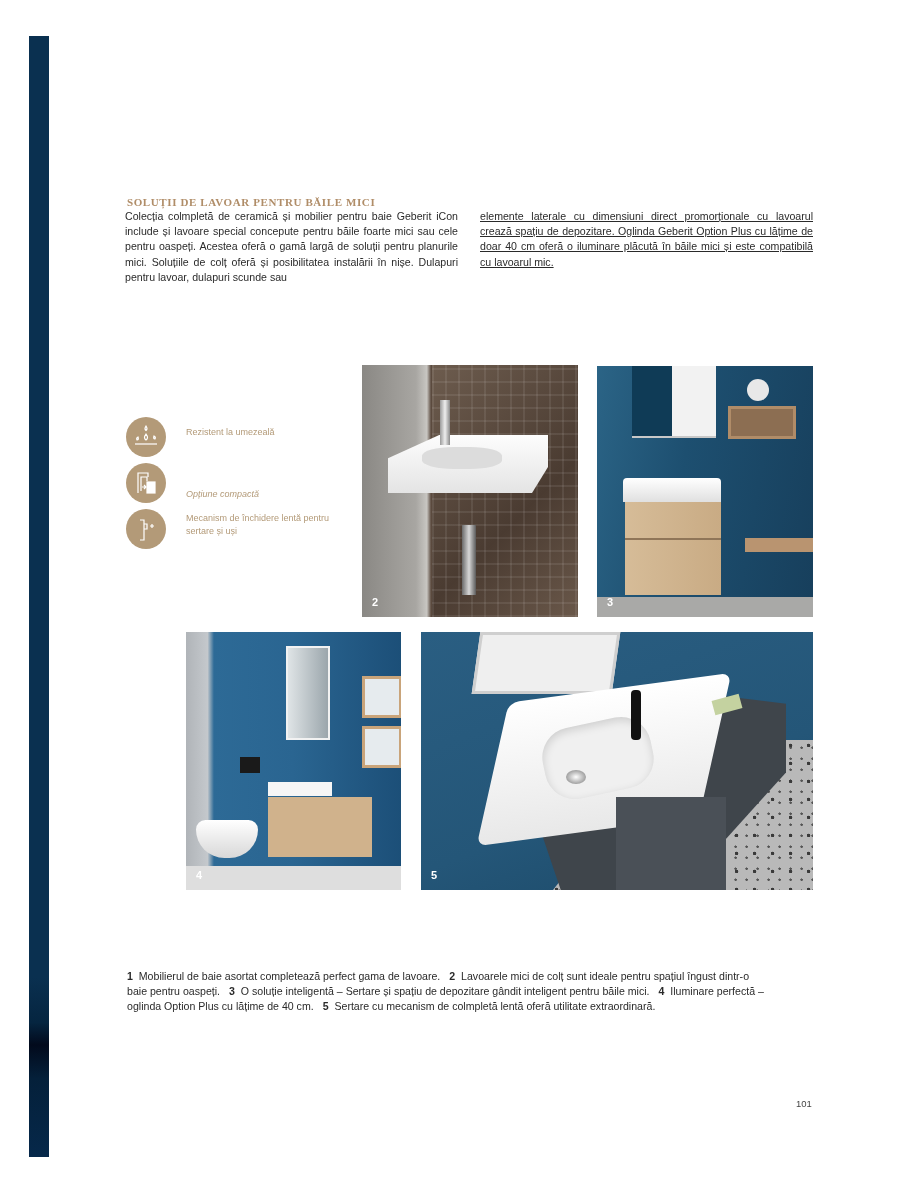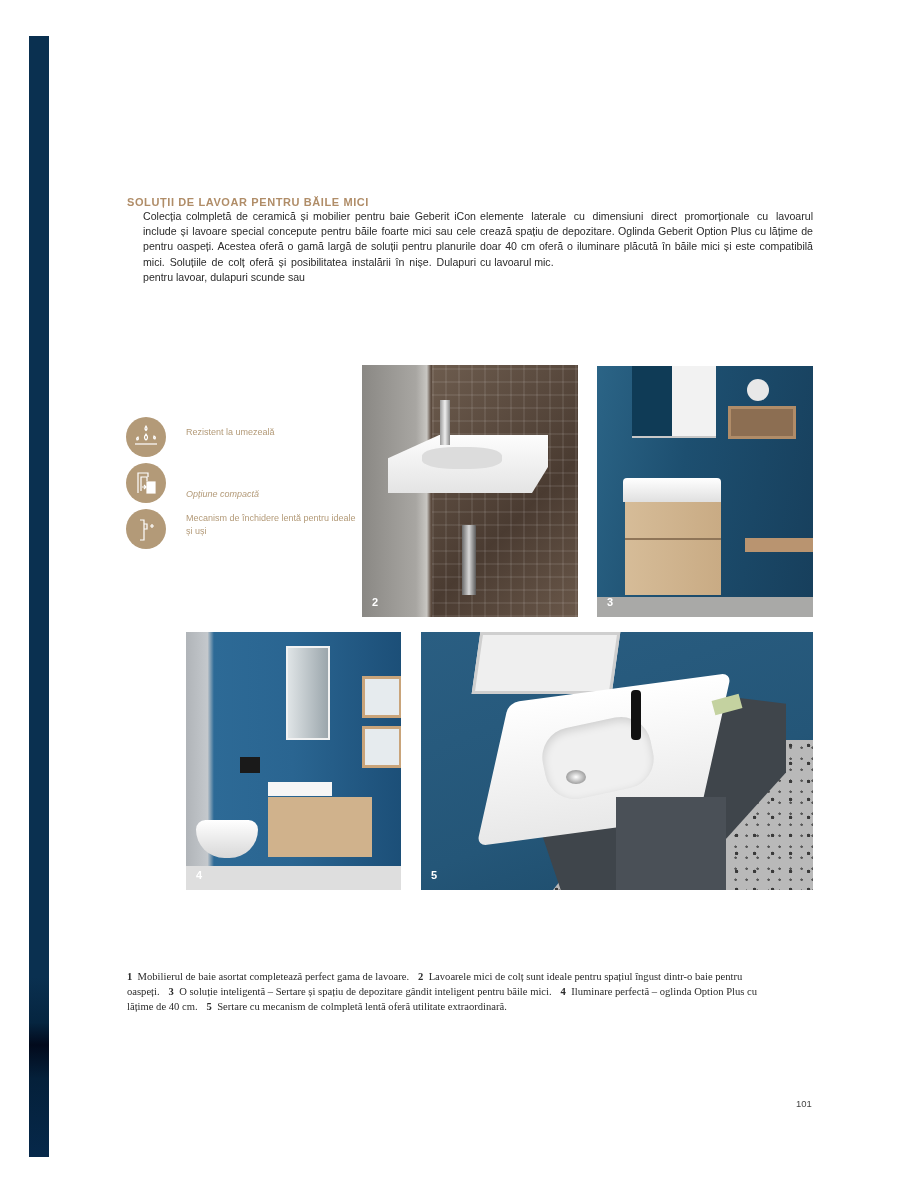--- a/index.html
+++ b/index.html
@@ -9,29 +9,29 @@
     font-family:"Liberation Sans", sans-serif;
     color:#2a2a2a;
   }
   .side-bar {
     position:absolute; left:29px; top:36px; width:20px; height:1121px;
     background:linear-gradient(to bottom,#0a3050 0%,#0a3050 84%,#052540 88%,#020a1c 90%,#04203a 93%,#06284a 100%);
   }
   .heading {
     position:absolute; left:127px; top:196px;
     font-size:11px; font-weight:bold; letter-spacing:0.6px;
-    color:#b08d68; text-transform:uppercase;
+    color:#b08d68; text-transform:uppercase;font-family:Liberation Serif, serif;
   }
   .col {
     position:absolute; top:209px; width:333px;
     font-size:10.6px; line-height:15.2px; text-align:justify;
     color:#2a2a2a;
   }
-  .col.left { left:143px; }
-  .col.right { left:480px; }
+  .col.left { left:125px; }
+  .col.right { left:480px;text-decoration:underline; }
 
   .features { position:absolute; left:126px; top:417px; }
   .feature { position:absolute; left:0; display:block; }
   .feature .circle {
     position:absolute; left:0; top:0; width:40px; height:40px; border-radius:50%;
     background:#b39a78;
   }
   .feature .circle svg { position:absolute; left:0; top:0; width:40px; height:40px; }
   .feature .label {
     position:absolute; left:60px; width:170px;
@@ -99,21 +99,21 @@
   .p5 .drain { position:absolute; left:145px; top:138px; width:20px; height:14px; border-radius:50%; background:radial-gradient(#ffffff,#777); }
   .p5 .tap { position:absolute; left:210px; top:58px; width:10px; height:50px; background:#111; border-radius:4px; }
   .p5 .drawer { position:absolute; left:195px; top:165px; width:110px; height:93px; background:#4a5057; }
   .p5 .soap { position:absolute; left:292px; top:65px; width:28px; height:15px; background:#c4d2a0; transform:rotate(-15deg); }
 
   .caption {
     position:absolute; left:127px; top:969px; width:640px;
     font-size:10.6px; line-height:15.2px; color:#2a2a2a;
   }
   .caption b { font-weight:bold; }
-  .caption span.item { margin-right:6px;font-family:Liberation Serif, serif; }
+  .caption span.item { margin-right:6px; }
   .page-num {
     position:absolute; left:796px; top:1098px;
     font-size:9.5px; color:#444;
   }
 </style>
 </head>
 <body>
 
 <div class="side-bar"></div>
 
@@ -146,21 +146,21 @@
     <div class="label" style="top:25px;font-style:italic;">Opțiune compactă</div>
   </div>
   <div class="feature" style="top:92px;">
     <div class="circle">
       <svg viewBox="0 0 40 40" fill="none" stroke="#fff" stroke-width="1.2">
         <path d="M14 11 H18 V31 H14"></path>
         <path d="M18 15 H21 V20 H18"></path>
         <path d="M24 17 H28 M26 15 V19"></path>
       </svg>
     </div>
-    <div class="label" style="top:3px;">Mecanism de închidere lentă pentru ideale și uși</div>
+    <div class="label" style="top:3px;">Mecanism de închidere lentă pentru sertare și uși</div>
   </div>
 </div>
 
 <div class="photo p2">
   <div class="tiles"></div>
   <div class="pipe"></div>
   <div class="basin"></div>
   <div class="bowl"></div>
   <div class="tap"></div>
   <span class="num">2</span>

